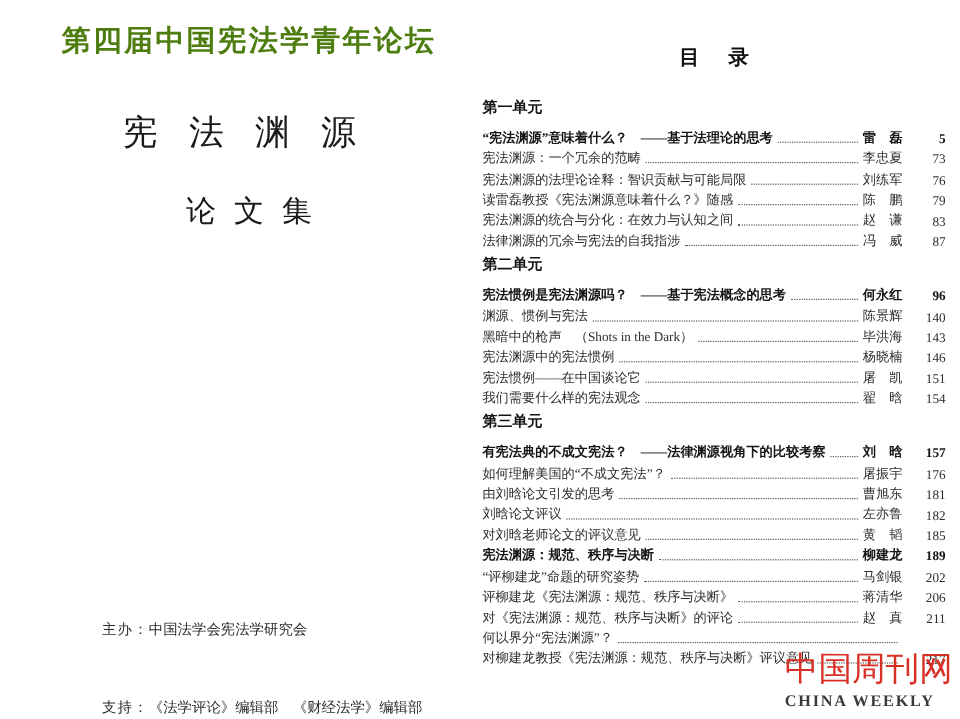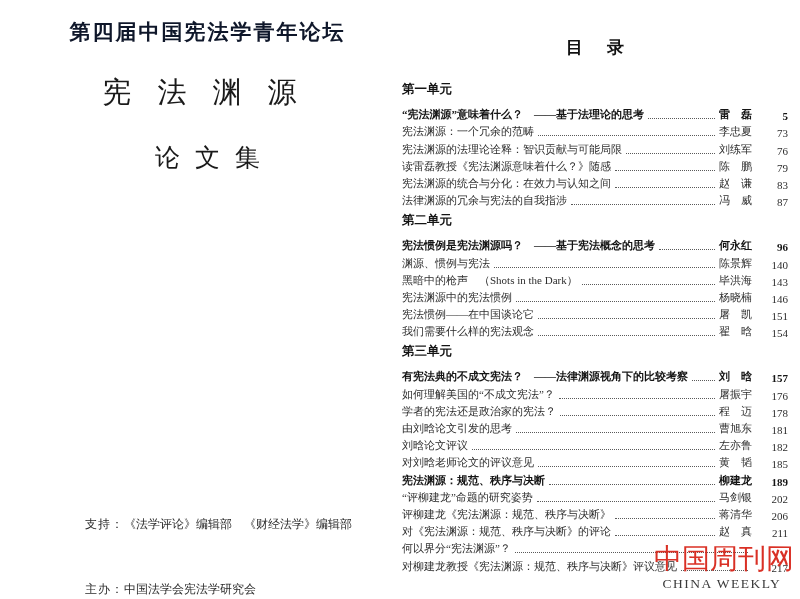--- a/index.html
+++ b/index.html
@@ -3,55 +3,55 @@
 <meta charset="utf-8">
 <style>
   html,body{margin:0;padding:0}
   body{
     width:800px;height:599px;position:relative;overflow:hidden;
     background:#ffffff;color:#232323;
     font-family:"Liberation Serif","DejaVu Serif",serif;
   }
   
   .cover{position:absolute;left:0;top:0;width:415px;text-align:center}
-  .forum-title{margin-top:18px;font-size:21px;font-weight:bold;letter-spacing:2px;color:#0f172a}
-  .main-title{margin-top:27px;font-size:29px;letter-spacing:26px;padding-left:10px;color:#1a1a1a}
+  .forum-title{margin-top:18px;font-size:24px;font-weight:bold;letter-spacing:2px;color:#4d7c0f}
+  .main-title{margin-top:41px;font-size:29px;letter-spacing:26px;padding-left:10px;color:#1a1a1a}
   .sub-title{margin-top:28px;font-size:25px;letter-spacing:15px;padding-left:15px;color:#1a1a1a}
   .cover-info{position:absolute;left:85px;top:471px;width:320px;text-align:left;
               font-size:12px;line-height:21.5px;color:#2b2b2b;white-space:pre}
   .cover-info .lbl{letter-spacing:1px}
   
   .toc{position:absolute;left:402px;top:36px;width:386px}
   .toc-heading{font-size:17px;font-weight:bold;text-align:center;
                letter-spacing:24px;padding-left:24px;margin:0 0 22px;color:#111}
   .unit-header{font-size:12.5px;font-weight:bold;margin:4px 0 7px;color:#141414}
   .row{display:flex;align-items:flex-end;height:17.2px;font-size:11px;white-space:pre;color:#2d2d2d}
   .row.b{font-weight:bold;color:#151515}
   .tt{flex:0 0 auto}
   .dots{flex:1 1 auto;min-width:6px;margin:0 4px;border-bottom:1.4px dotted #5a5a5a;
         transform:translateY(-3px)}
   .au{flex:0 0 auto;margin-right:10px}
   .pg{flex:0 0 auto;width:26px;text-align:right}
   
   .watermark{position:absolute;left:654px;top:543px;z-index:5;width:142px}
   .wm-cn{font-size:28px;font-weight:normal;color:#d8251a;white-space:nowrap;opacity:.95;line-height:32px}
-  .wm-en{font-size:13.5px;font-weight:normal;color:#3a3a3a;letter-spacing:1.5px;
-         text-align:center;padding-right:6px;margin-top:1px;white-space:nowrap}
+  .wm-en{font-size:13.5px;font-weight:bold;color:#3a3a3a;letter-spacing:1.5px;
+         text-align:left;padding-right:6px;margin-top:1px;white-space:nowrap}
 </style>
 </head>
 <body>
 
 <div class="cover">
   <div class="forum-title">第四届中国宪法学青年论坛</div>
   <div class="main-title">宪法渊源</div>
   <div class="sub-title">论文集</div>
 
   <div class="cover-info">
+    <div><span class="lbl">主办：</span><span>中国法学会宪法学研究会</span></div>
     <div><span class="lbl">支持：</span><span>《法学评论》编辑部　《财经法学》编辑部</span></div>
-    <div><span class="lbl">主办：</span><span>中国法学会宪法学研究会</span></div>
     
     
     
     
   </div>
 </div>
 
 <div class="toc">
   <div class="toc-heading">目录</div>
 
@@ -72,21 +72,20 @@
     <div class="row"><span class="tt">黑暗中的枪声　（Shots in the Dark）</span><span class="dots"></span><span class="au">毕洪海</span><span class="pg">143</span></div>
     <div class="row"><span class="tt">宪法渊源中的宪法惯例</span><span class="dots"></span><span class="au">杨晓楠</span><span class="pg">146</span></div>
     <div class="row"><span class="tt">宪法惯例——在中国谈论它</span><span class="dots"></span><span class="au">屠　凯</span><span class="pg">151</span></div>
     <div class="row"><span class="tt">我们需要什么样的宪法观念</span><span class="dots"></span><span class="au">翟　晗</span><span class="pg">154</span></div>
   </section>
 
   <section>
     <div class="unit-header">第三单元</div>
     <div class="row b"><span class="tt">有宪法典的不成文宪法？　——法律渊源视角下的比较考察</span><span class="dots"></span><span class="au">刘　晗</span><span class="pg">157</span></div>
     <div class="row"><span class="tt">如何理解美国的“不成文宪法”？</span><span class="dots"></span><span class="au">屠振宇</span><span class="pg">176</span></div>
-    <div class="row"><span class="tt">学者的宪法还是政治家的宪法？</span><span class="dots"></span><span class="au">程　迈</span><span class="pg">178</span></div>
     <div class="row"><span class="tt">由刘晗论文引发的思考</span><span class="dots"></span><span class="au">曹旭东</span><span class="pg">181</span></div>
     <div class="row"><span class="tt">刘晗论文评议</span><span class="dots"></span><span class="au">左亦鲁</span><span class="pg">182</span></div>
     <div class="row"><span class="tt">对刘晗老师论文的评议意见</span><span class="dots"></span><span class="au">黄　韬</span><span class="pg">185</span></div>
   </section>
 
   <section>
     <div class="row b"><span class="tt">宪法渊源：规范、秩序与决断</span><span class="dots"></span><span class="au">柳建龙</span><span class="pg">189</span></div>
     <div class="row"><span class="tt">“评柳建龙”命题的研究姿势</span><span class="dots"></span><span class="au">马剑银</span><span class="pg">202</span></div>
     <div class="row"><span class="tt">评柳建龙《宪法渊源：规范、秩序与决断》</span><span class="dots"></span><span class="au">蒋清华</span><span class="pg">206</span></div>
     <div class="row"><span class="tt">对《宪法渊源：规范、秩序与决断》的评论</span><span class="dots"></span><span class="au">赵　真</span><span class="pg">211</span></div>

